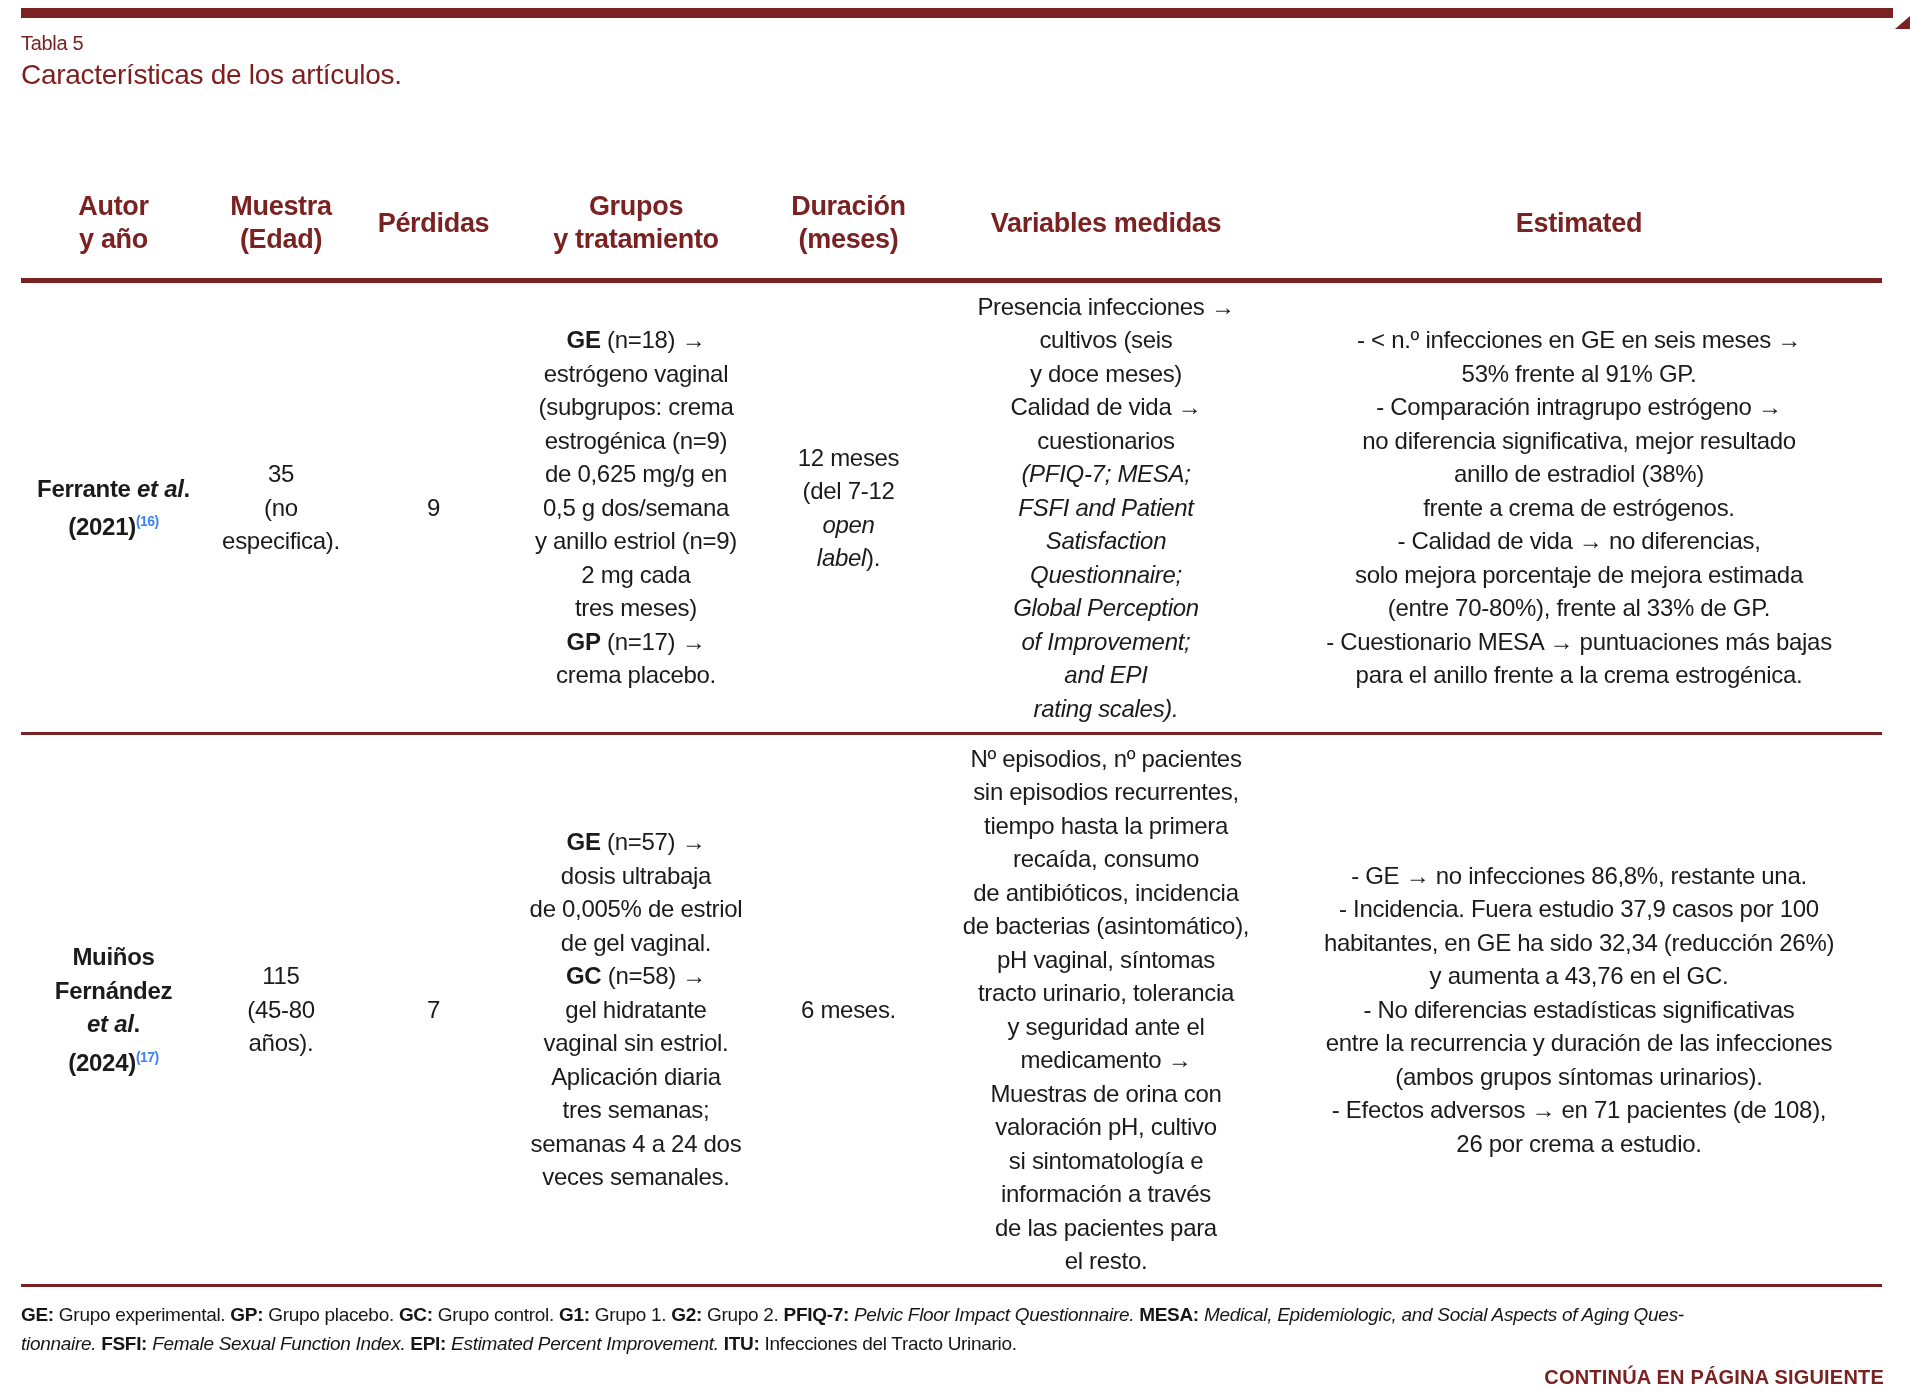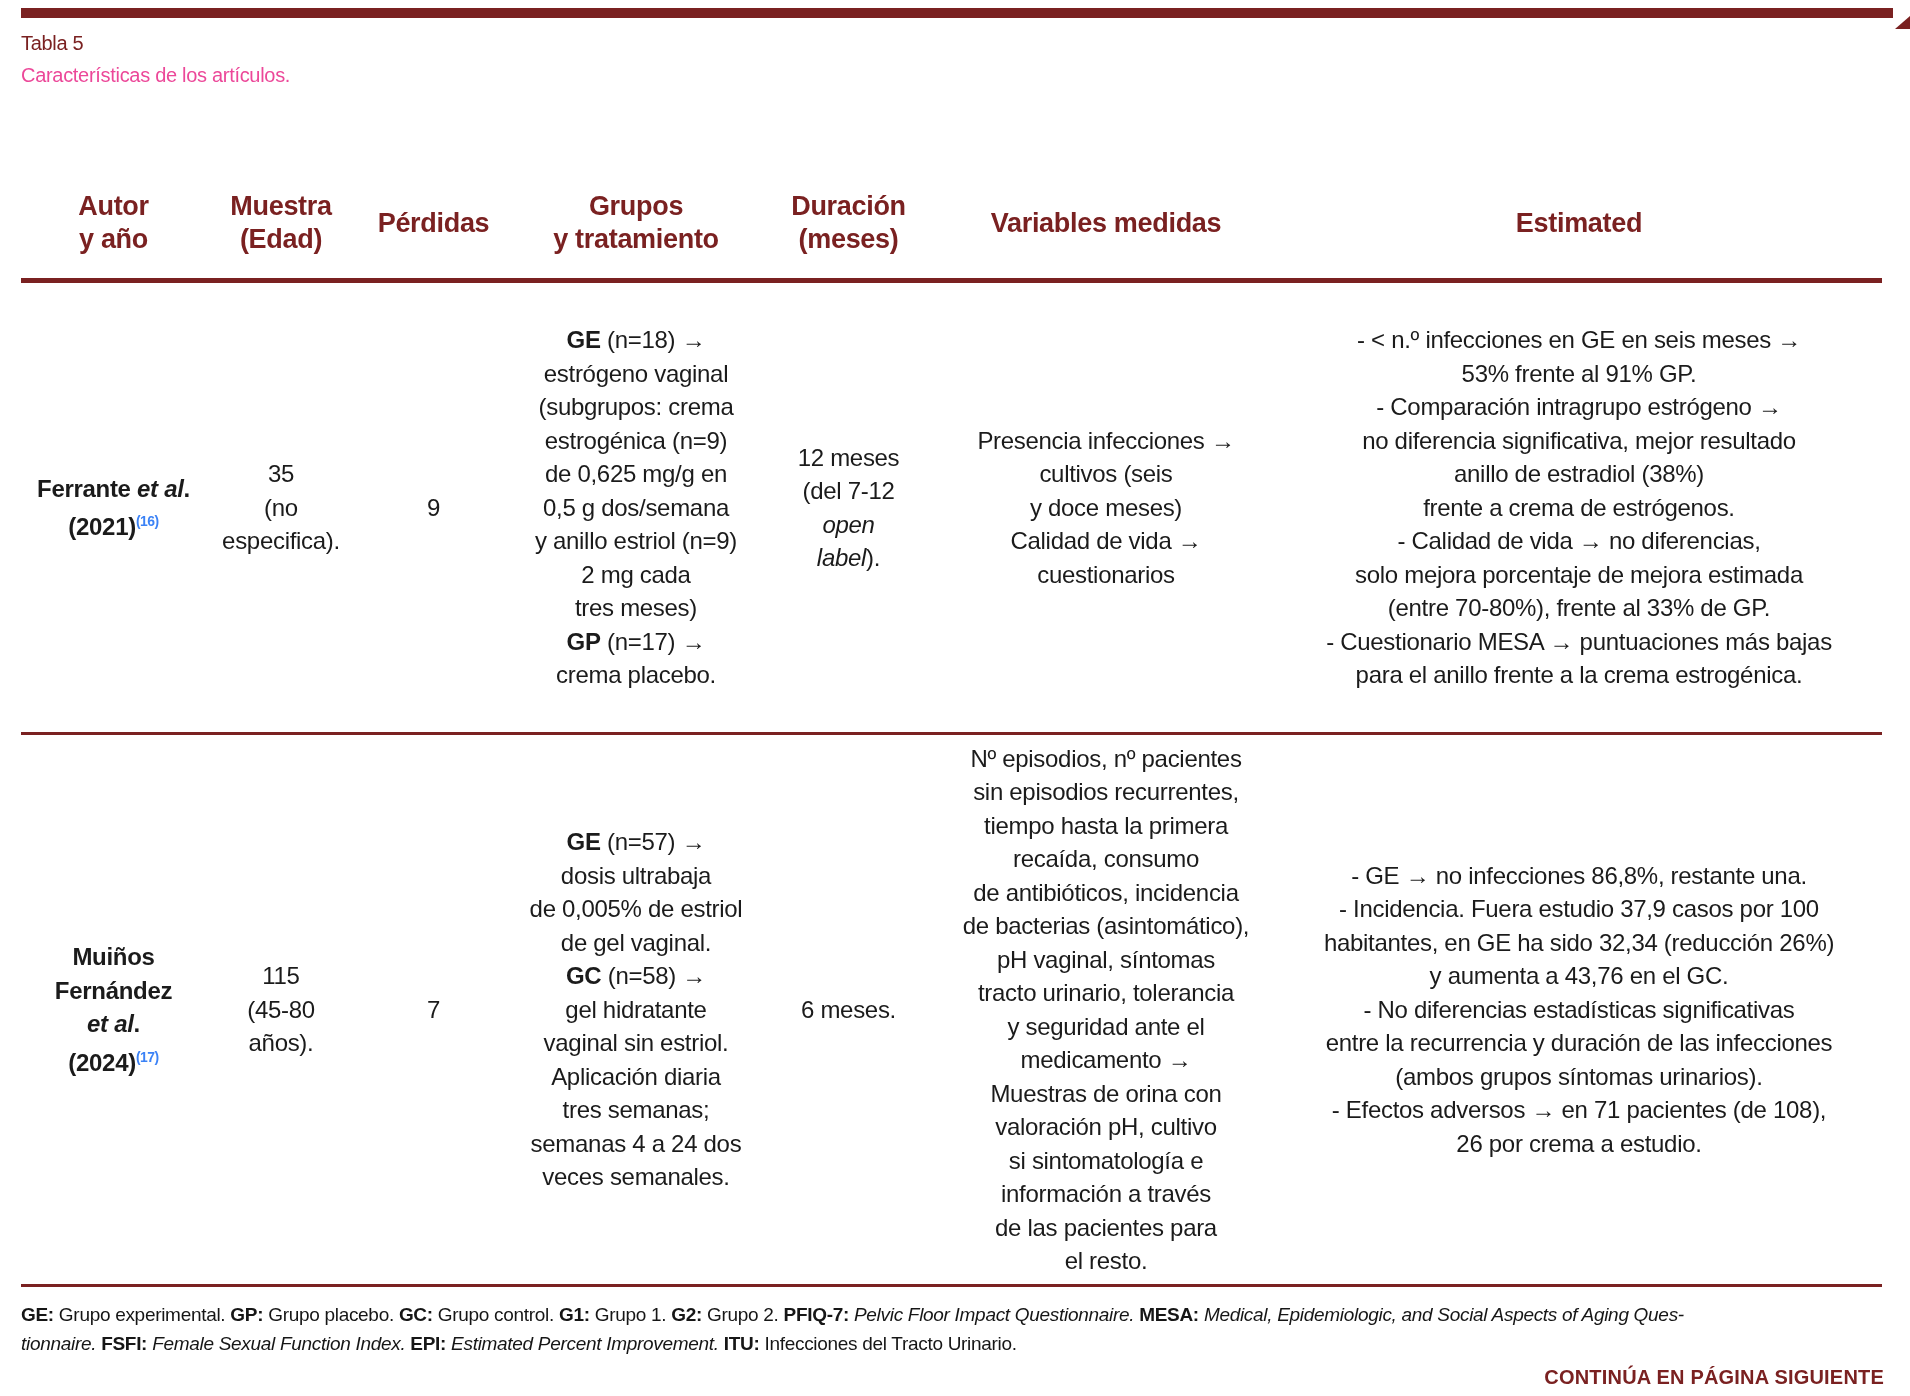--- a/index.html
+++ b/index.html
@@ -21,22 +21,22 @@
     border-left: 15px solid transparent;
     border-bottom: 13px solid #7a2121;
   }
   .title {
     position: absolute; left: 21px; top: 27px;
     font-size: 20px; line-height: 32px;
     color: #7a2121;
   }
   .caption {
     position: absolute; left: 21px; top: 59px;
-    font-size: 20px; line-height: 32px;
-    color: #ec4899;
+    font-size: 28px; line-height: 32px;
+    color: #7f1d1d;
   }
   .grid {
     position: absolute; left: 21px; top: 160px;
     width: 1861px;
     display: grid;
     grid-template-columns: 185px 150px 155px 250px 175px 340px 1fr;
   }
   .th {
     display: flex; flex-direction: column;
     align-items: center; justify-content: center;
@@ -121,21 +121,28 @@
 crema placebo.</span></span></div>
   <div class="td r1"><span><span>12 meses
 (del 7-12
 </span><span class="i">open
 label</span><span>).</span></span></div>
   <div class="td r1"><span><span>Presencia infecciones →
 cultivos (seis
 y doce meses)
 Calidad de vida →
 cuestionarios
-</span></span></div>
+</span><span class="i">(PFIQ-7; MESA;
+FSFI and Patient
+Satisfaction
+Questionnaire;
+Global Perception
+of Improvement;
+and EPI
+rating scales).</span></span></div>
   <div class="td r1"><span><span>- &lt; n.º infecciones en GE en seis meses →
 53% frente al 91% GP.
 - Comparación intragrupo estrógeno →
 no diferencia significativa, mejor resultado
 anillo de estradiol (38%)
 frente a crema de estrógenos.
 - Calidad de vida → no diferencias,
 solo mejora porcentaje de mejora estimada
 (entre 70-80%), frente al 33% de GP.
 - Cuestionario MESA → puntuaciones más bajas

